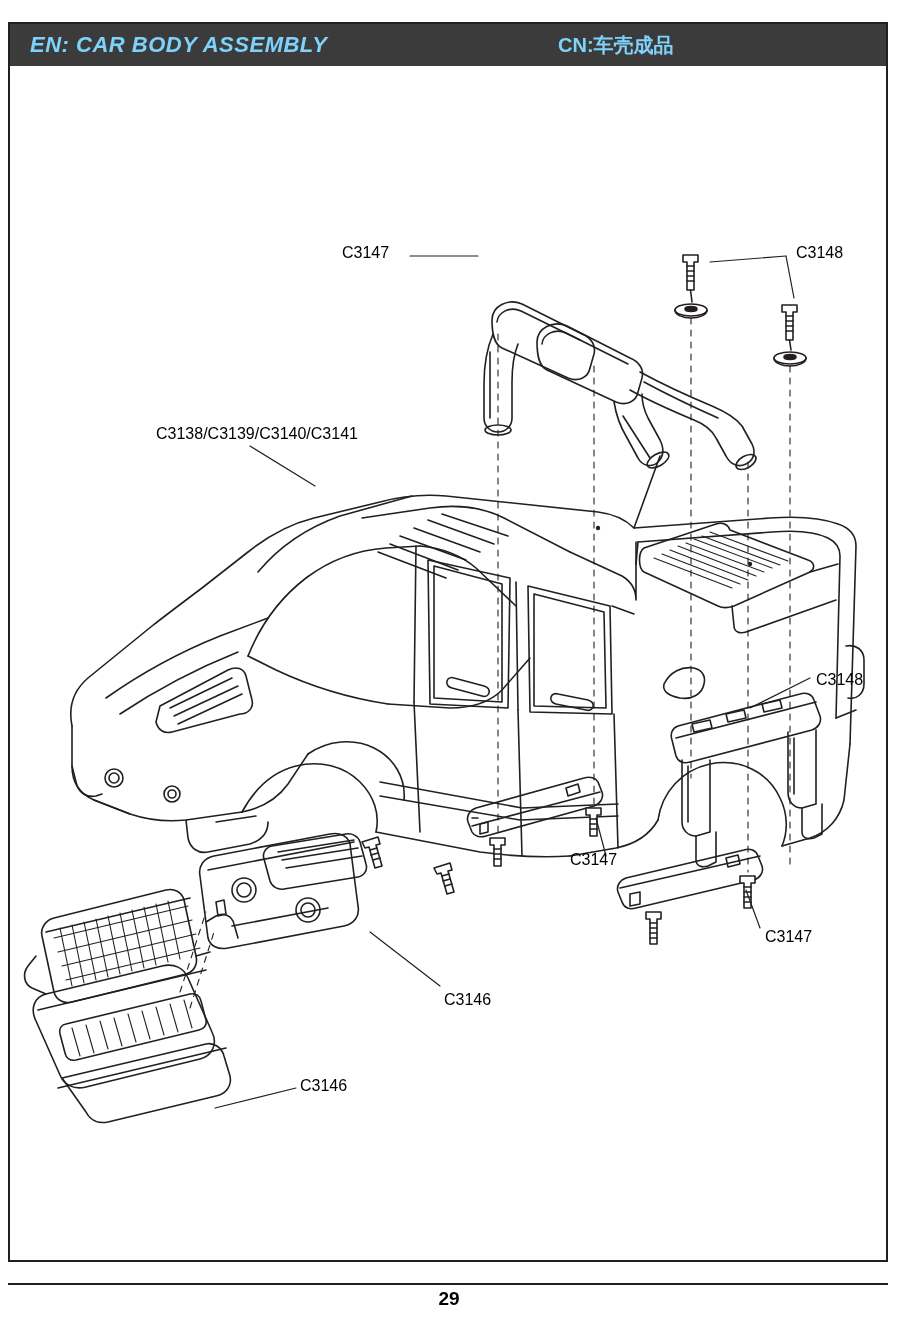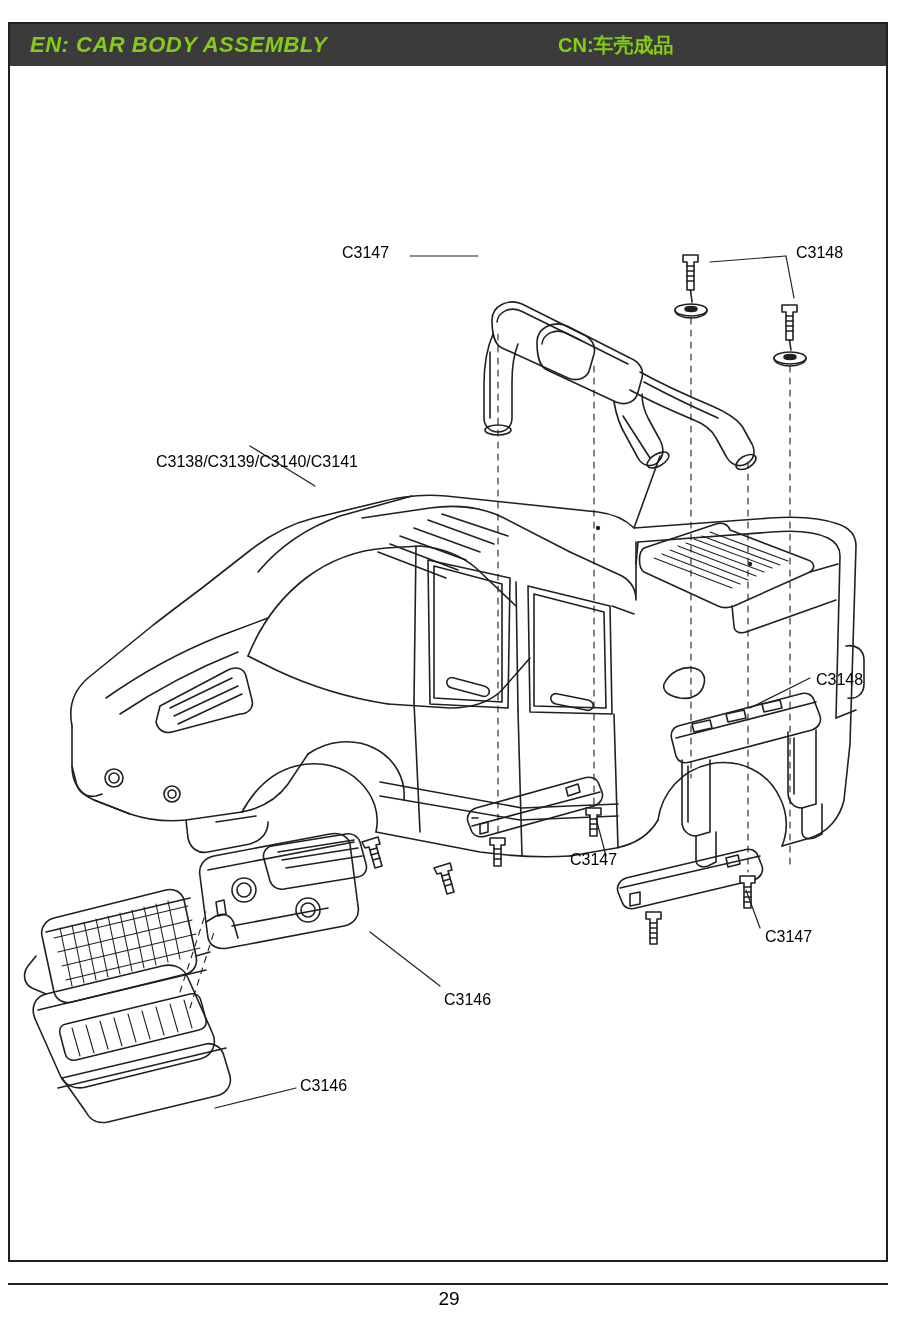--- a/index.html
+++ b/index.html
@@ -35,21 +35,21 @@
   }
 
   
   .header-bar {
     position: absolute;
     left: 10px;
     top: 24px;
     width: 876px;
     height: 42px;
     background: #3b3b3b;
-    color: #84cc16;
+    color: #7dd3fc;
     box-sizing: border-box;
     display: flex;
     align-items: center;
   }
   .header-en {
     position: absolute;
     left: 20px;
     font-size: 22px;
     font-weight: bold;
     font-style: italic;
@@ -95,21 +95,21 @@
     height: 2px;
     background: #231f20;
   }
   .page-number {
     position: absolute;
     left: 0;
     top: 1288px;
     width: 898px;
     text-align: center;
     font-size: 19px;
-    font-weight: normal;
+    font-weight: bold;
     color: #000;
   }
 </style>
 </head>
 <body>
 
 <div id="page">
 
   <div class="page-frame"></div>
 
@@ -399,21 +399,21 @@
           <path d="M196 856 L206 850 C214 846 222 850 224 858 L228 872"></path>
           <path d="M186 890 L200 886"></path>
         </g>
         <path d="M286 1022 L205 1042" stroke-width="1.2"></path>
 
       </g>
     </svg>
 
     <span class="label" style="left:332px; top:178px;">C3147</span>
     <span class="label" style="left:786px; top:178px;">C3148</span>
-    <span class="label" style="left:146px; top:359px;margin-top:28px;">C3138/C3139/C3140/C3141</span>
+    <span class="label" style="left:146px; top:359px;">C3138/C3139/C3140/C3141</span>
     <span class="label" style="left:806px; top:605px;">C3148</span>
     <span class="label" style="left:560px; top:785px;">C3147</span>
     <span class="label" style="left:755px; top:862px;">C3147</span>
     <span class="label" style="left:434px; top:925px;">C3146</span>
     <span class="label" style="left:290px; top:1011px;">C3146</span>
   </div>
 
   <div class="footer-rule"></div>
   <div class="page-number">29</div>
 

